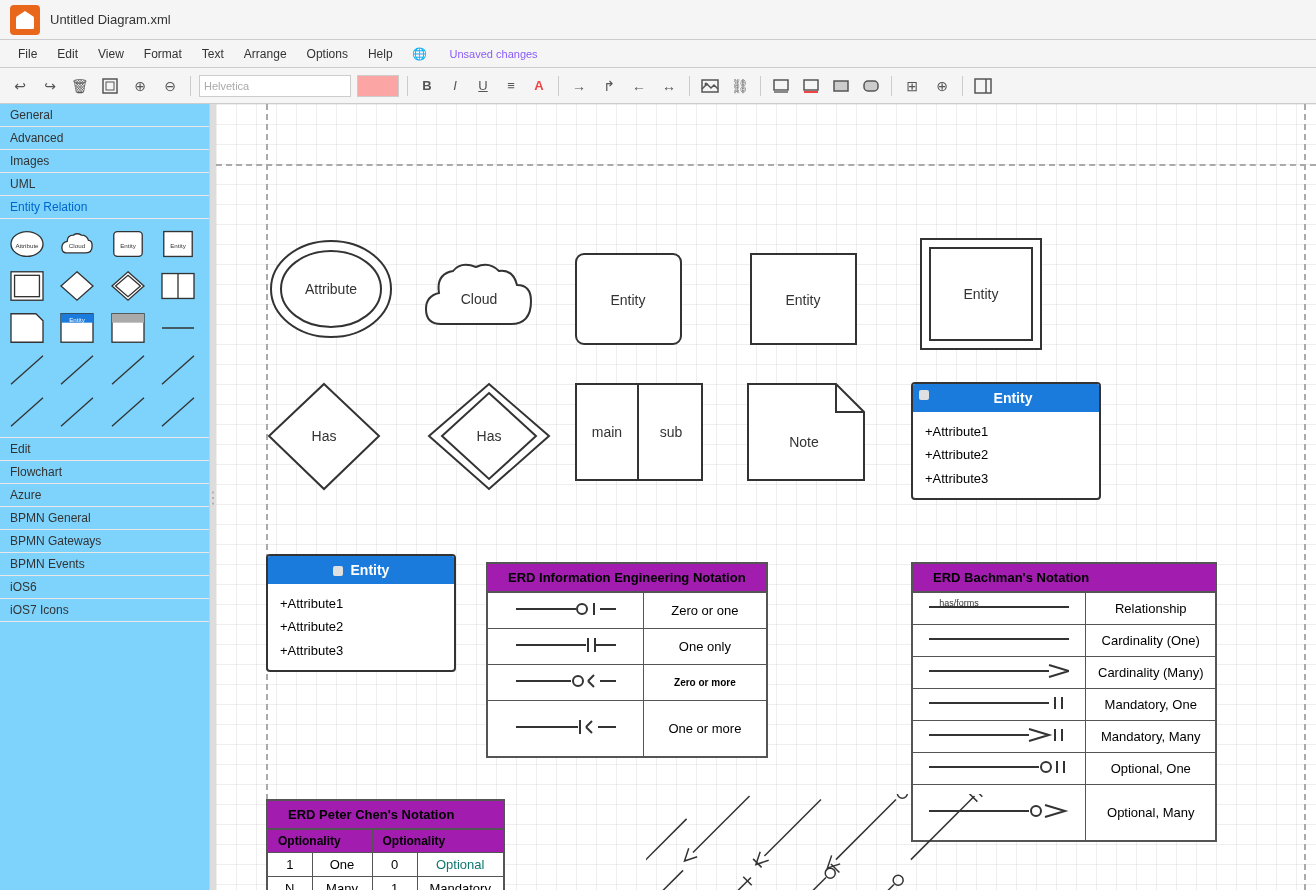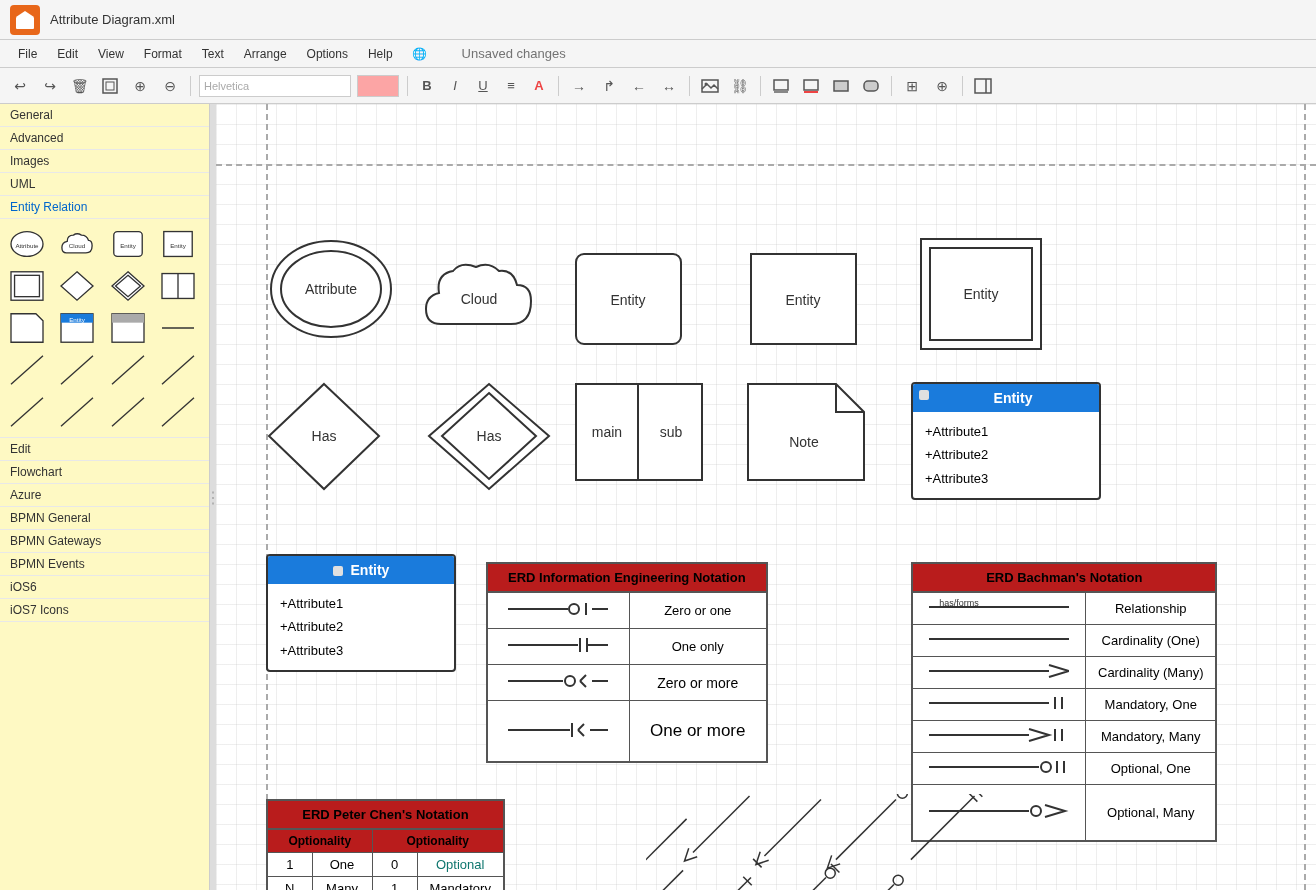--- a/index.html
+++ b/index.html
@@ -34,21 +34,21 @@
       padding: 0 10px;
       gap: 4px;
     }
     .menu-item {
       padding: 2px 8px;
       cursor: pointer;
       font-size: 12px;
       color: #333;
       border-radius: 3px;
     }
-    #unsaved-changes { margin-left: 22px; color: #737373; font-size: 13px; }
+    #unsaved-changes { margin-left: 10px; color: #8b5cf6; font-size: 11px; }
 
     
     #toolbar {
       display: flex;
       align-items: center;
       height: 36px;
       background: #f5f5f5;
       border-bottom: 1px solid #ccc;
       padding: 0 8px;
       gap: 6px;
@@ -93,21 +93,21 @@
 
     
     #main-layout {
       display: flex;
       height: calc(890px - 104px);
     }
 
     
     #sidebar {
       width: 210px;
-      background: #fef9c3;
+      background: #7dd3fc;
       border-right: 1px solid #ccc;
       overflow-y: auto;
       flex-shrink: 0;
     }
     .sidebar-category {
       padding: 4px 10px;
       font-size: 12px;
       cursor: pointer;
       color: #333;
       border-bottom: 1px solid #e8e8e8;
@@ -190,24 +190,24 @@
 
     
     .erd-table {
       border: 2px solid #555;
       border-collapse: collapse;
       background: white;
       font-size: 12px;
     }
     .erd-table th {
       padding: 5px 10px;
-      text-align: center;
+      text-align: left;
       border: 1px solid #555;
       font-weight: bold;
-      background: #b91c1c;
+      background: #a21caf;
     }
     .erd-table td {
       padding: 4px 10px;
       text-align: center;
       border: 1px solid #555;
     }
 
     
     #resize-handle {
       width: 6px;
@@ -224,21 +224,21 @@
 </head>
 <body>
 
 <div id="title-bar">
   <div id="app-icon">
     <svg width="22" height="22" viewBox="0 0 22 22">
       <rect x="2" y="8" width="18" height="12" fill="white" rx="1"></rect>
       <polygon points="11,2 2,8 20,8" fill="white"></polygon>
     </svg>
   </div>
-  <span id="title-text">Attribute Diagram.xml</span>
+  <span id="title-text">Untitled Diagram.xml</span>
 </div>
 
 <div id="menu-bar">
   <span class="menu-item">File</span>
   <span class="menu-item">Edit</span>
   <span class="menu-item">View</span>
   <span class="menu-item">Format</span>
   <span class="menu-item">Text</span>
   <span class="menu-item">Arrange</span>
   <span class="menu-item">Options</span>
@@ -618,33 +618,33 @@
           <tr>
             <td style="border:1px solid #555; padding:4px 12px;">
               <svg width="100" height="24" viewBox="0 0 100 24">
                 <line x1="0" y1="12" x2="55" y2="12" stroke="#333" stroke-width="2"></line>
                 <circle cx="62" cy="12" r="5" fill="none" stroke="#333" stroke-width="2"></circle>
                 <line x1="72" y1="12" x2="78" y2="6" stroke="#333" stroke-width="2"></line>
                 <line x1="72" y1="12" x2="78" y2="18" stroke="#333" stroke-width="2"></line>
                 <line x1="84" y1="12" x2="100" y2="12" stroke="#333" stroke-width="2"></line>
               </svg>
             </td>
-            <td style="border:1px solid #555; padding:4px 12px; font-size:14px;">Zero or more</td>
+            <td style="border:1px solid #555; padding:4px 12px; font-size:10px;font-weight:bold;">Zero or more</td>
           </tr>
           <tr>
             <td style="border:1px solid #555; padding:4px 12px;">
               <svg width="100" height="24" viewBox="0 0 100 24">
                 <line x1="0" y1="12" x2="62" y2="12" stroke="#333" stroke-width="2"></line>
                 <line x1="64" y1="5" x2="64" y2="19" stroke="#333" stroke-width="2"></line>
                 <line x1="70" y1="12" x2="76" y2="6" stroke="#333" stroke-width="2"></line>
                 <line x1="70" y1="12" x2="76" y2="18" stroke="#333" stroke-width="2"></line>
                 <line x1="82" y1="12" x2="100" y2="12" stroke="#333" stroke-width="2"></line>
               </svg>
             </td>
-            <td style="border:1px solid #555; padding:20px 12px; font-size:17px;">One or more</td>
+            <td style="border:1px solid #555; padding:20px 12px; font-size:13px;">One or more</td>
           </tr>
         </tbody>
       </table>
     </div>
 
     <div class="erd-shape" style="left:695px; top:458px;">
       <table class="erd-table" style="border-collapse:collapse;">
         <thead>
           <tr>
               <th colspan="2" style="padding:6px 20px; font-size:13px; border:2px solid #555;">ERD Bachman's Notation</th>

